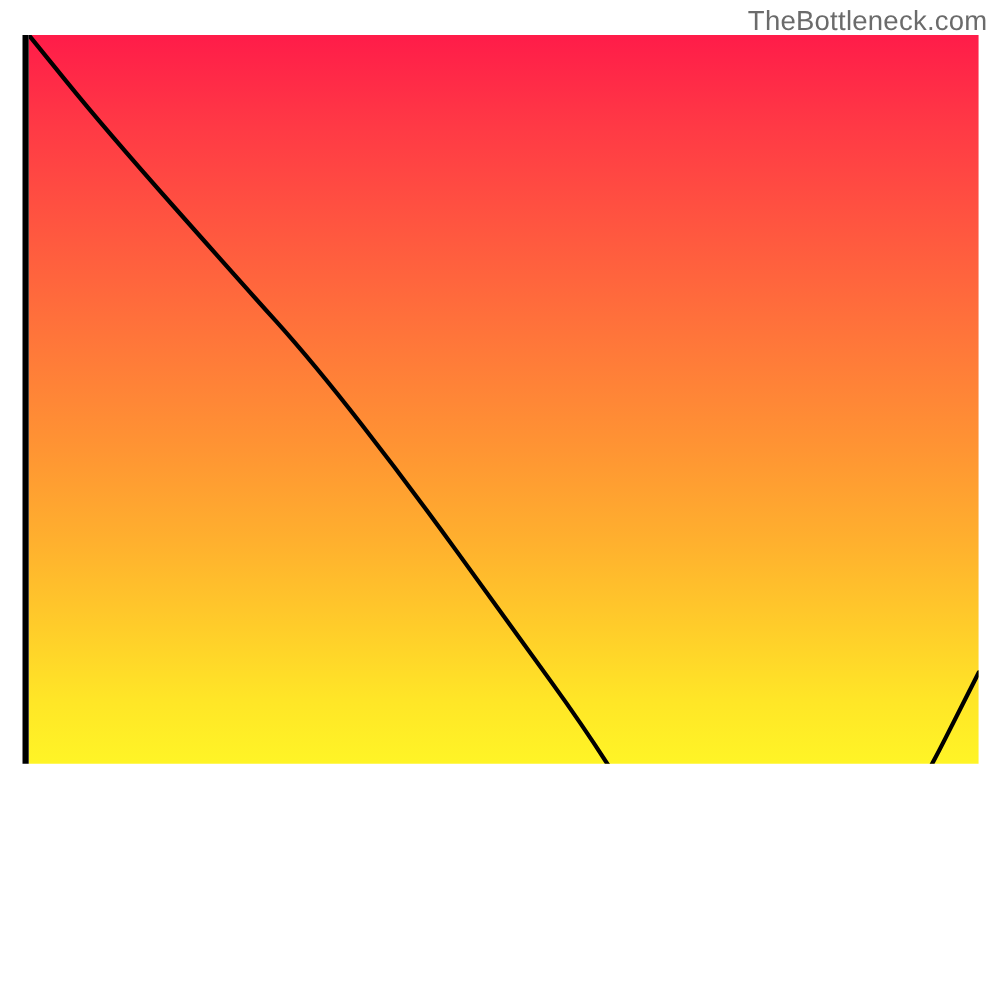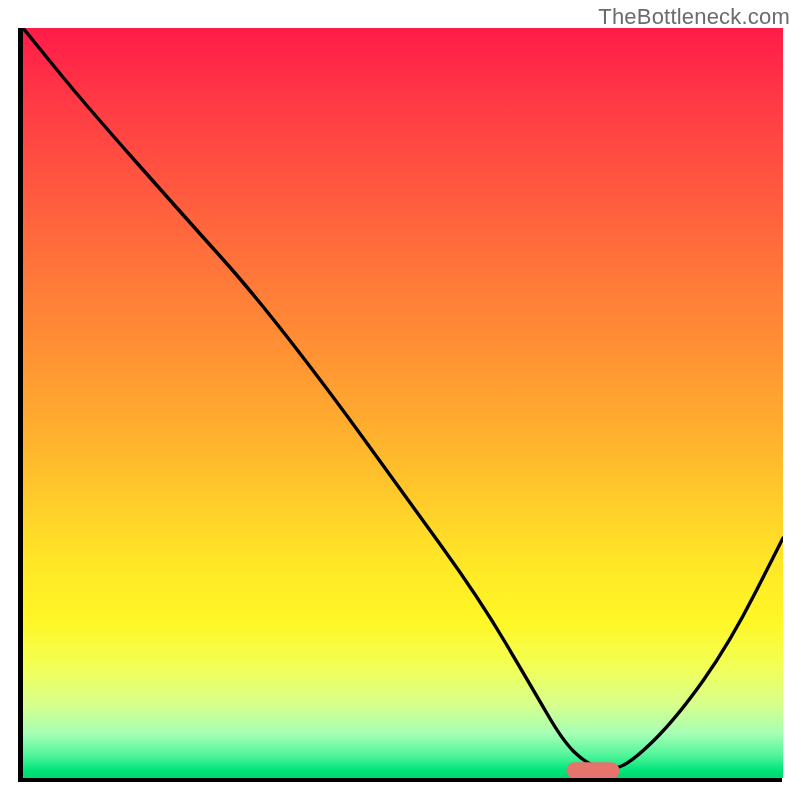--- a/index.html
+++ b/index.html
@@ -6,21 +6,21 @@
     margin: 0;
     padding: 0;
     width: 800px;
     height: 800px;
     background: #ffffff;
     font-family: Arial, Helvetica, sans-serif;
   }
   .canvas {
     position: relative;
     width: 800px;
-    height: 800px;
+    height: 611px;
     overflow: hidden;
   }
   .watermark {
     position: absolute;
     top: 4px;
     right: 10px;
     color: #6b6b6b;
     font-size: 22px;
     font-weight: 500;
     letter-spacing: 0.2px;

